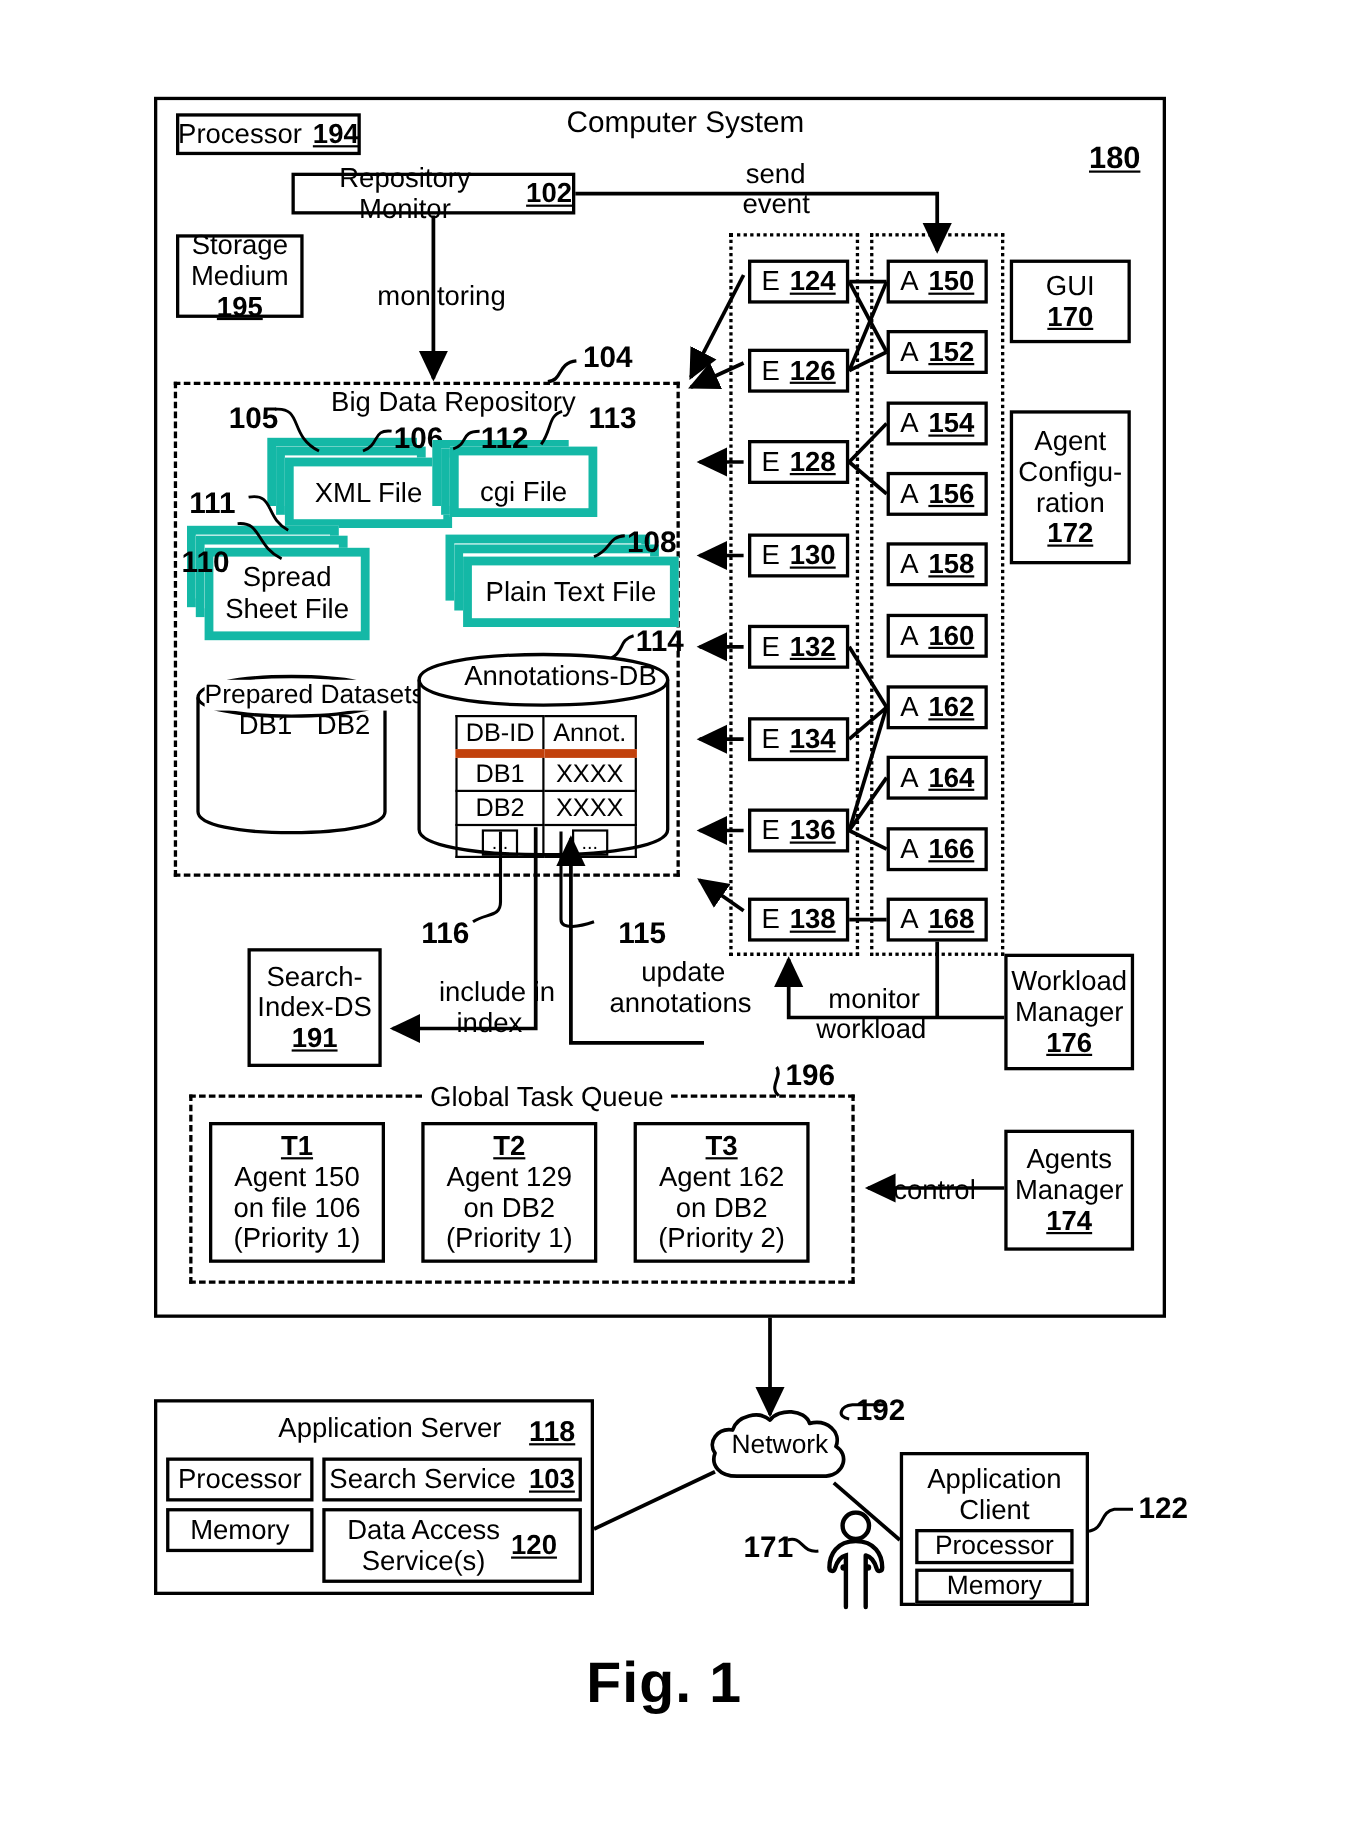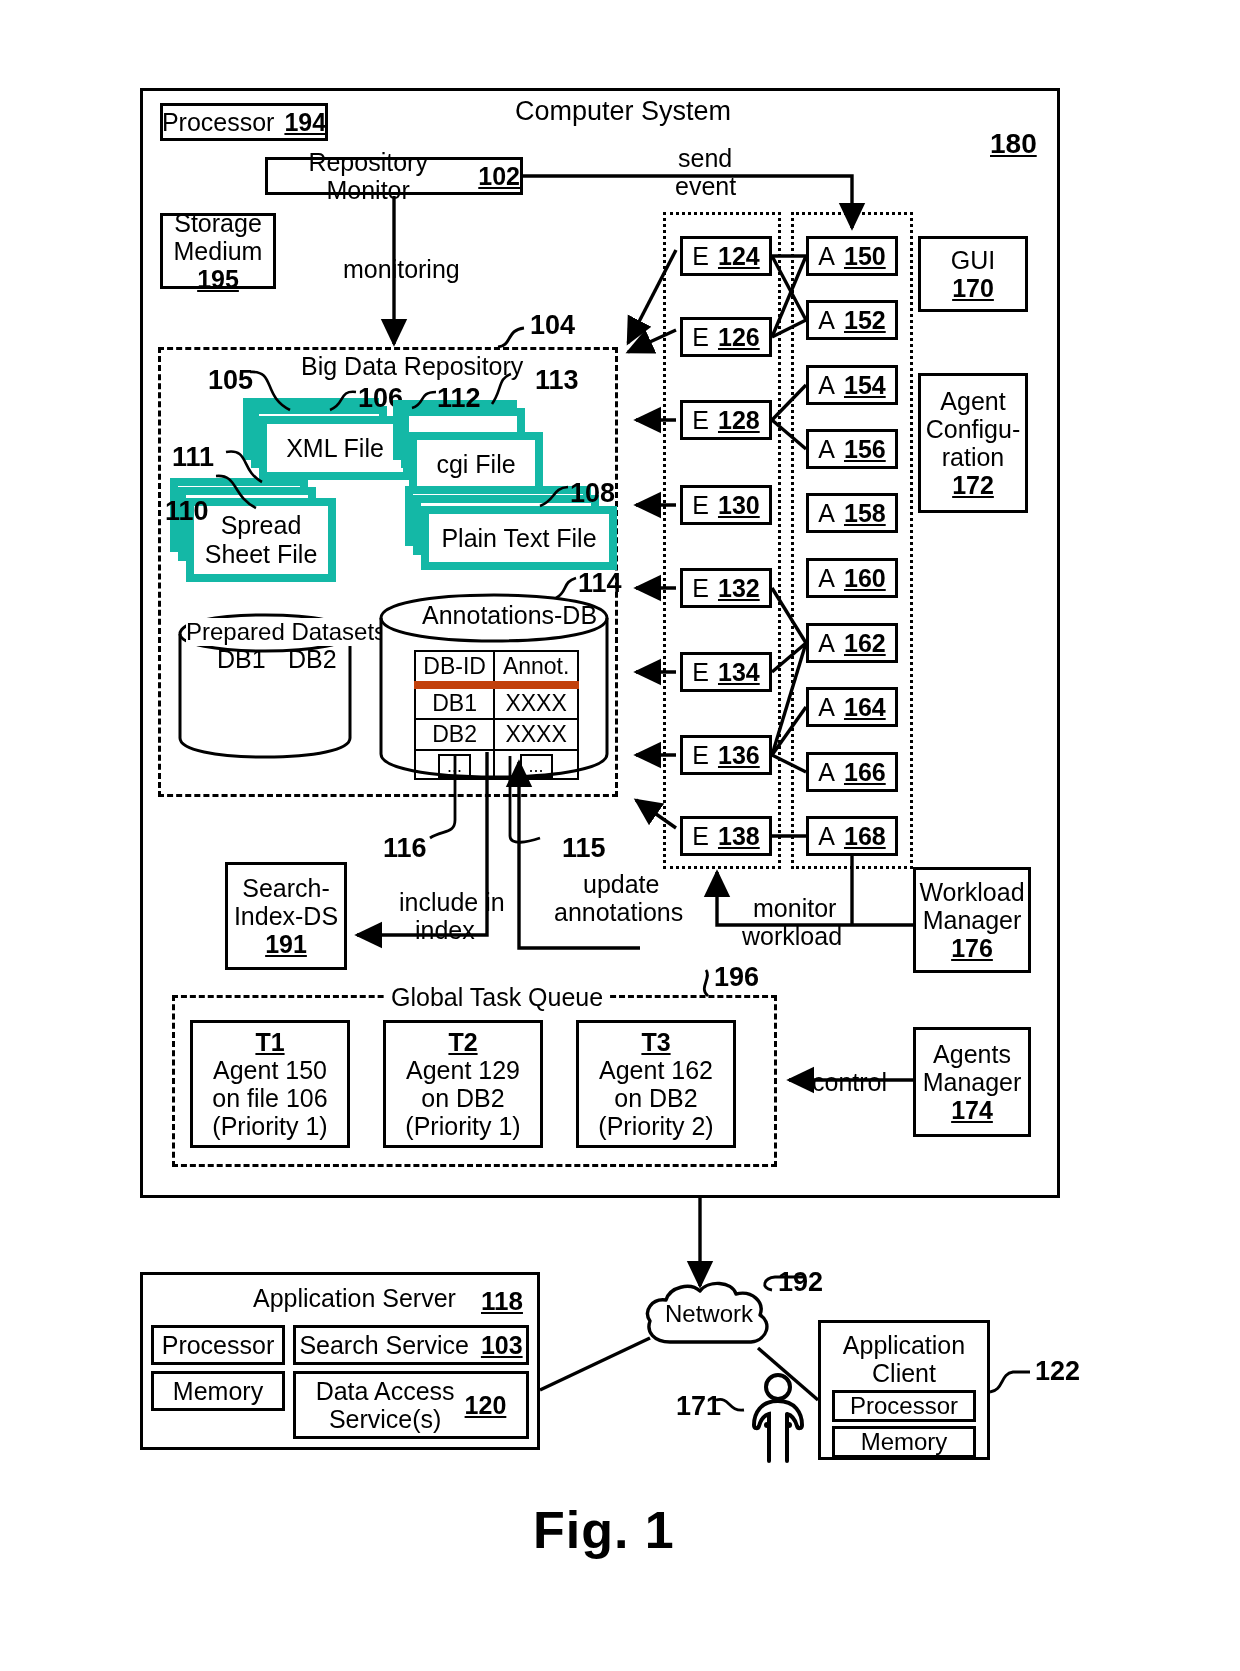--- a/index.html
+++ b/index.html
@@ -66,21 +66,21 @@
     <div class="stk center" style="left:16px;top:18px;width:136px;height:48px;font-size:25px;">
       <span>XML File</span>
     </div>
   </div>
   <div class="txt num" style="left:208px;top:365px;">105</div>
   <div class="txt num" style="left:358px;top:383px;">106</div>
 
   <div class="stackwrap" style="left:393px;top:400px;width:130px;height:72px;">
     <div class="stk" style="left:0;top:0;width:108px;height:44px;"></div>
     <div class="stk" style="left:8px;top:8px;width:108px;height:44px;"></div>
-    <div class="stk center" style="left:16px;top:32px;width:118px;height:48px;font-size:25px;">
+    <div class="stk center" style="left:16px;top:6px;width:118px;height:48px;font-size:25px;align-items:flex-end;">
       <span>cgi File</span>
     </div>
   </div>
   <div class="txt num" style="left:437px;top:383px;">112</div>
   <div class="txt num" style="left:487px;top:365px;margin-left:48px;">113</div>
 
   <div class="stackwrap" style="left:170px;top:478px;width:160px;height:96px;">
     <div class="stk" style="left:0;top:0;width:122px;height:58px;"></div>
     <div class="stk" style="left:8px;top:9px;width:122px;height:58px;"></div>
     <div class="stk center col" style="left:16px;top:20px;width:134px;height:68px;font-size:25px;line-height:1.15;">

